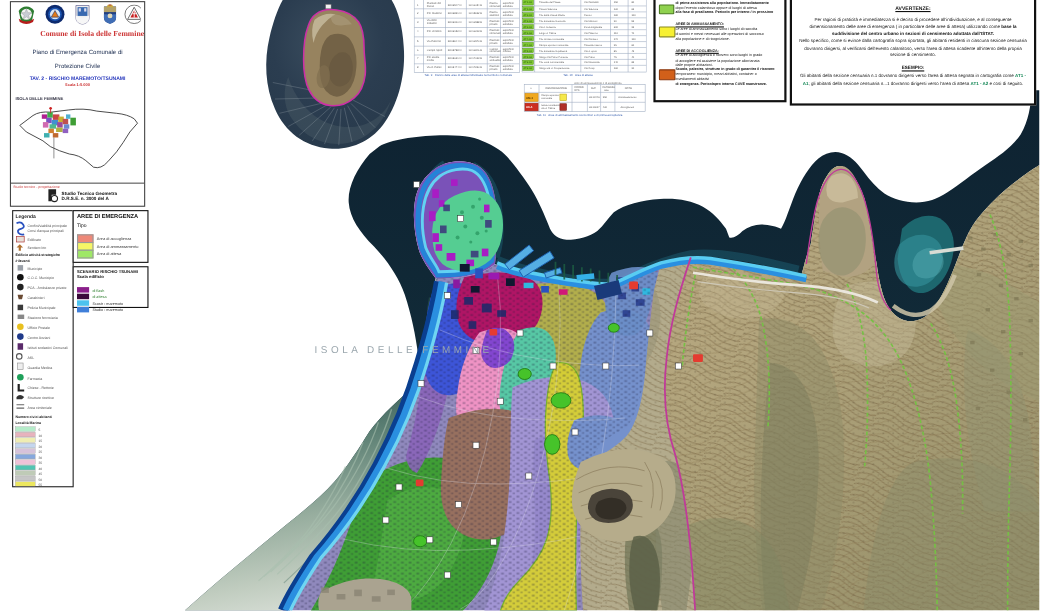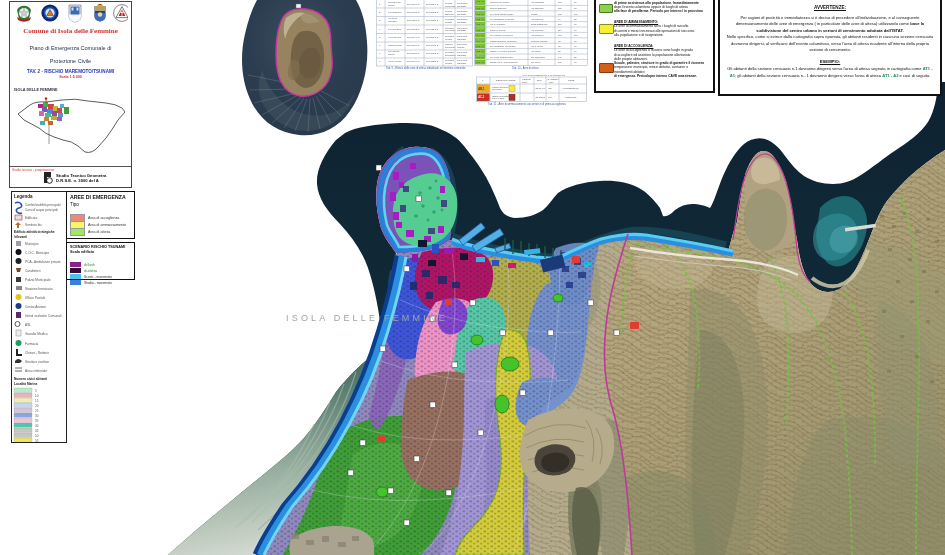--- a/index.html
+++ b/index.html
@@ -419,21 +419,21 @@
       <circle cx="0" cy="1.5" r="2.2" fill="#e0d8b8"></circle>
     </g>
 
     <g transform="translate(110,9)">
       <circle r="8.4" fill="#fff" stroke="#555" stroke-width="0.7"></circle>
       <path d="M0,-6.4 L6,4.6 L-6,4.6 Z" fill="none" stroke="#444" stroke-width="0.7"></path>
       <path d="M0,-4 L3.4,3 L-3.4,3 Z" fill="#c62121"></path>
       <path d="M0,-4 L0,3 M-1.7,-0.5 L1.7,-0.5" stroke="#fff" stroke-width="0.8"></path>
     </g>
   </svg>
-  <div class="abs" style="left:0;top:25px;width:100%;text-align:center;font-size:7px;font-weight:bold;color:#cc3333;font-family:'Liberation Serif',serif;">Comune di Isola delle Femmine</div>
+  <div class="abs" style="left:0;top:25px;width:100%;text-align:right;font-size:7px;font-weight:bold;color:#cc3333;font-family:'Liberation Serif',serif;">Comune di Isola delle Femmine</div>
   <div class="abs" style="left:0;top:43px;width:100%;text-align:center;font-size:5.5px;color:#223355;line-height:6.5px;">Piano di Emergenza Comunale di<br><br>Protezione Civile</div>
   <div class="abs" style="left:0;top:67px;width:100%;text-align:center;font-size:4.6px;font-weight:bold;color:#2233bb;">TAV. 2 - RISCHIO MAREMOTO/TSUNAMI</div>
   <div class="abs" style="left:0;top:73px;width:100%;text-align:center;font-size:3.6px;font-weight:bold;color:#cc3333;">Scala 1:5.000</div>
   <div class="abs" style="left:4px;top:86px;font-size:3.8px;font-weight:bold;color:#334;">ISOLA DELLE FEMMINE</div>
 
   <svg class="abs" style="left:2px;top:90px;" width="116" height="70" viewBox="0 0 116 70">
     <path d="M6,22 L18,13 Q24,9 34,10 L50,8 Q64,6 76,9 L94,11 Q104,12 110,16 L113,20 L106,28 Q100,38 94,46 L86,55 Q80,62 73,60 L66,54 Q60,49 51,48 L42,45 Q33,42 27,36 L12,28 Z" fill="#fff" stroke="#333" stroke-width="0.8"></path>
     <g>
       <rect x="26" y="12" width="5" height="4" fill="#b02090"></rect>
         <rect x="31" y="10" width="5" height="5" fill="#3fae49"></rect>

